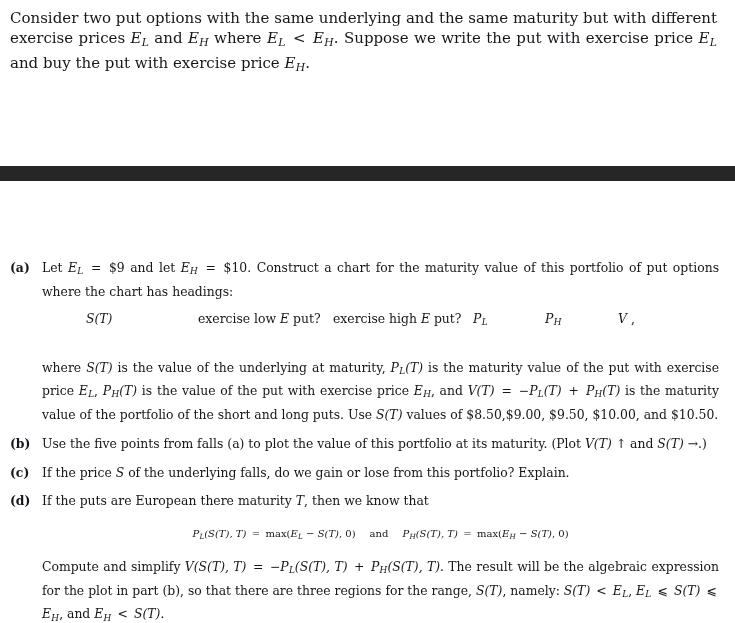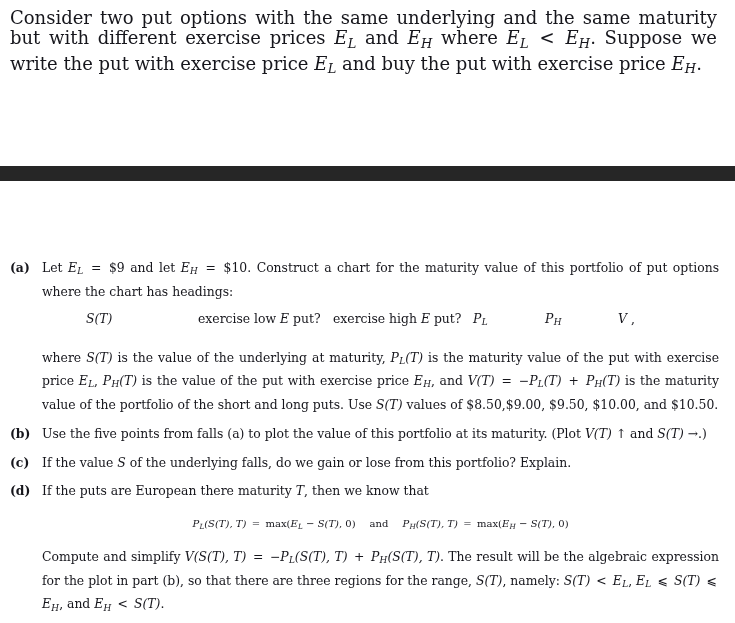--- a/index.html
+++ b/index.html
@@ -17,21 +17,21 @@
     -webkit-font-smoothing: antialiased;
   }
 
   .page {
     position: absolute;
     inset: 0;
   }
 
   
   .para {
-    font-size: 18px;
+    font-size: 15px;
     line-height: 20.3px;
     text-align: justify;
     text-justify: inter-word;
     color: #16161c;
   }
 
   .math { font-family: "DejaVu Serif", "Liberation Serif", serif; font-style: italic; }
   .mathup { font-style: normal; }
   .sub {
     font-size: 0.72em;
@@ -100,21 +100,21 @@
     display: block;
   }
   .headings-row .col { display: inline-block; }
   .hc1 { width: 112px; padding-left: 44px; }
   .hc2 { width: 135px; }
   .hc3 { width: 140px; }
   .hc4 { width: 72px; }
   .hc5 { width: 73px; }
   .hc6 { width: 40px; }
 
-  .sub-para { margin-top: 15px; }
+  .sub-para { margin-top: 25px; }
 
   .display-eq {
     margin: 13px 0 10px 0;
     text-align: center;
     font-size: 10px;
     line-height: 20.3px;
     white-space: nowrap;
   }
   .eq-and { font-style: normal; padding: 0 14px; }
   .gap-b { margin-top: 9px; }
@@ -154,21 +154,21 @@
     <div class="item gap-b">
       <div class="item-label">(b)</div>
       <div class="item-body ragged">
         <span>Use the five points from falls (a) to plot the value of this portfolio at its maturity. (Plot </span><span class="math nbsp"><span>V</span><span>(T)</span></span>&nbsp;<span class="mathup">↑</span><span> and </span><span class="math nbsp"><span>S</span><span>(T)</span></span>&nbsp;<span class="mathup">→</span><span>.)</span>
       </div>
     </div>
 
     <div class="item gap-c">
       <div class="item-label">(c)</div>
       <div class="item-body ragged">
-        <span>If the value </span><span class="math nbsp">S</span><span> of the underlying falls, do we gain or lose from this portfolio?  Explain.</span>
+        <span>If the price </span><span class="math nbsp">S</span><span> of the underlying falls, do we gain or lose from this portfolio?  Explain.</span>
       </div>
     </div>
 
     <div class="item gap-d">
       <div class="item-label">(d)</div>
       <div class="item-body ragged">
         <span>If the puts are European there maturity </span><span class="math nbsp">T</span><span>, then we know that</span>
 
         
         <div class="display-eq">

